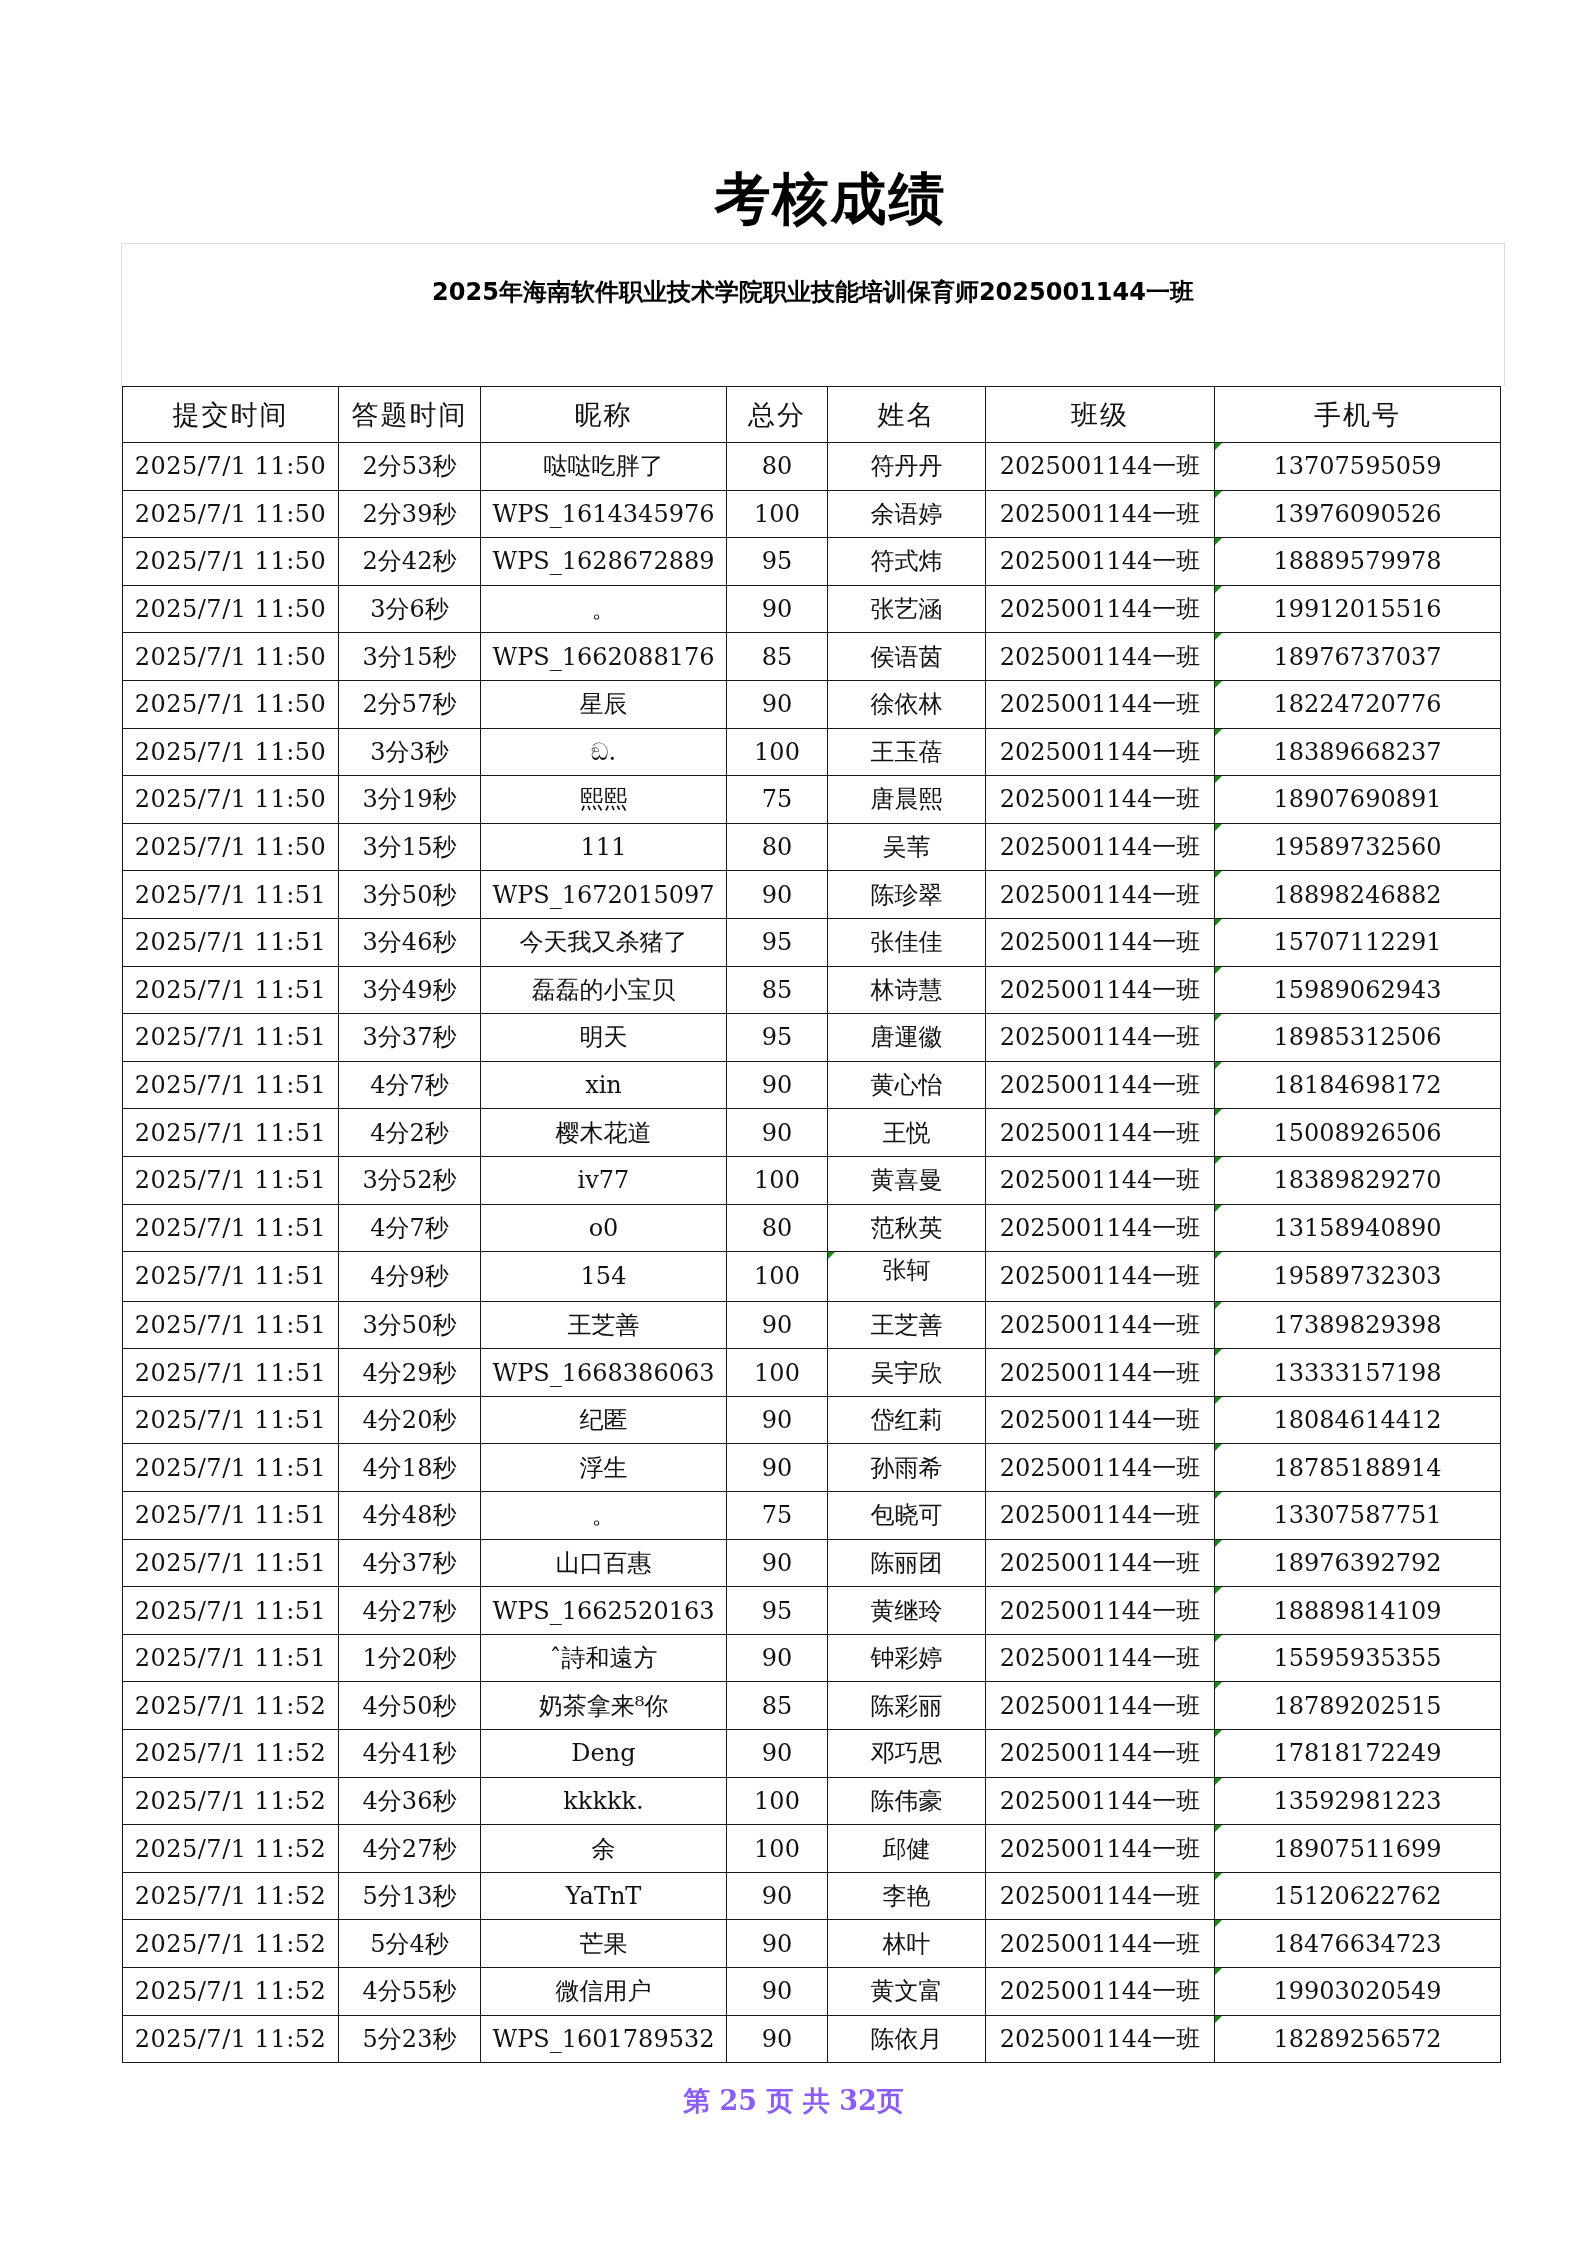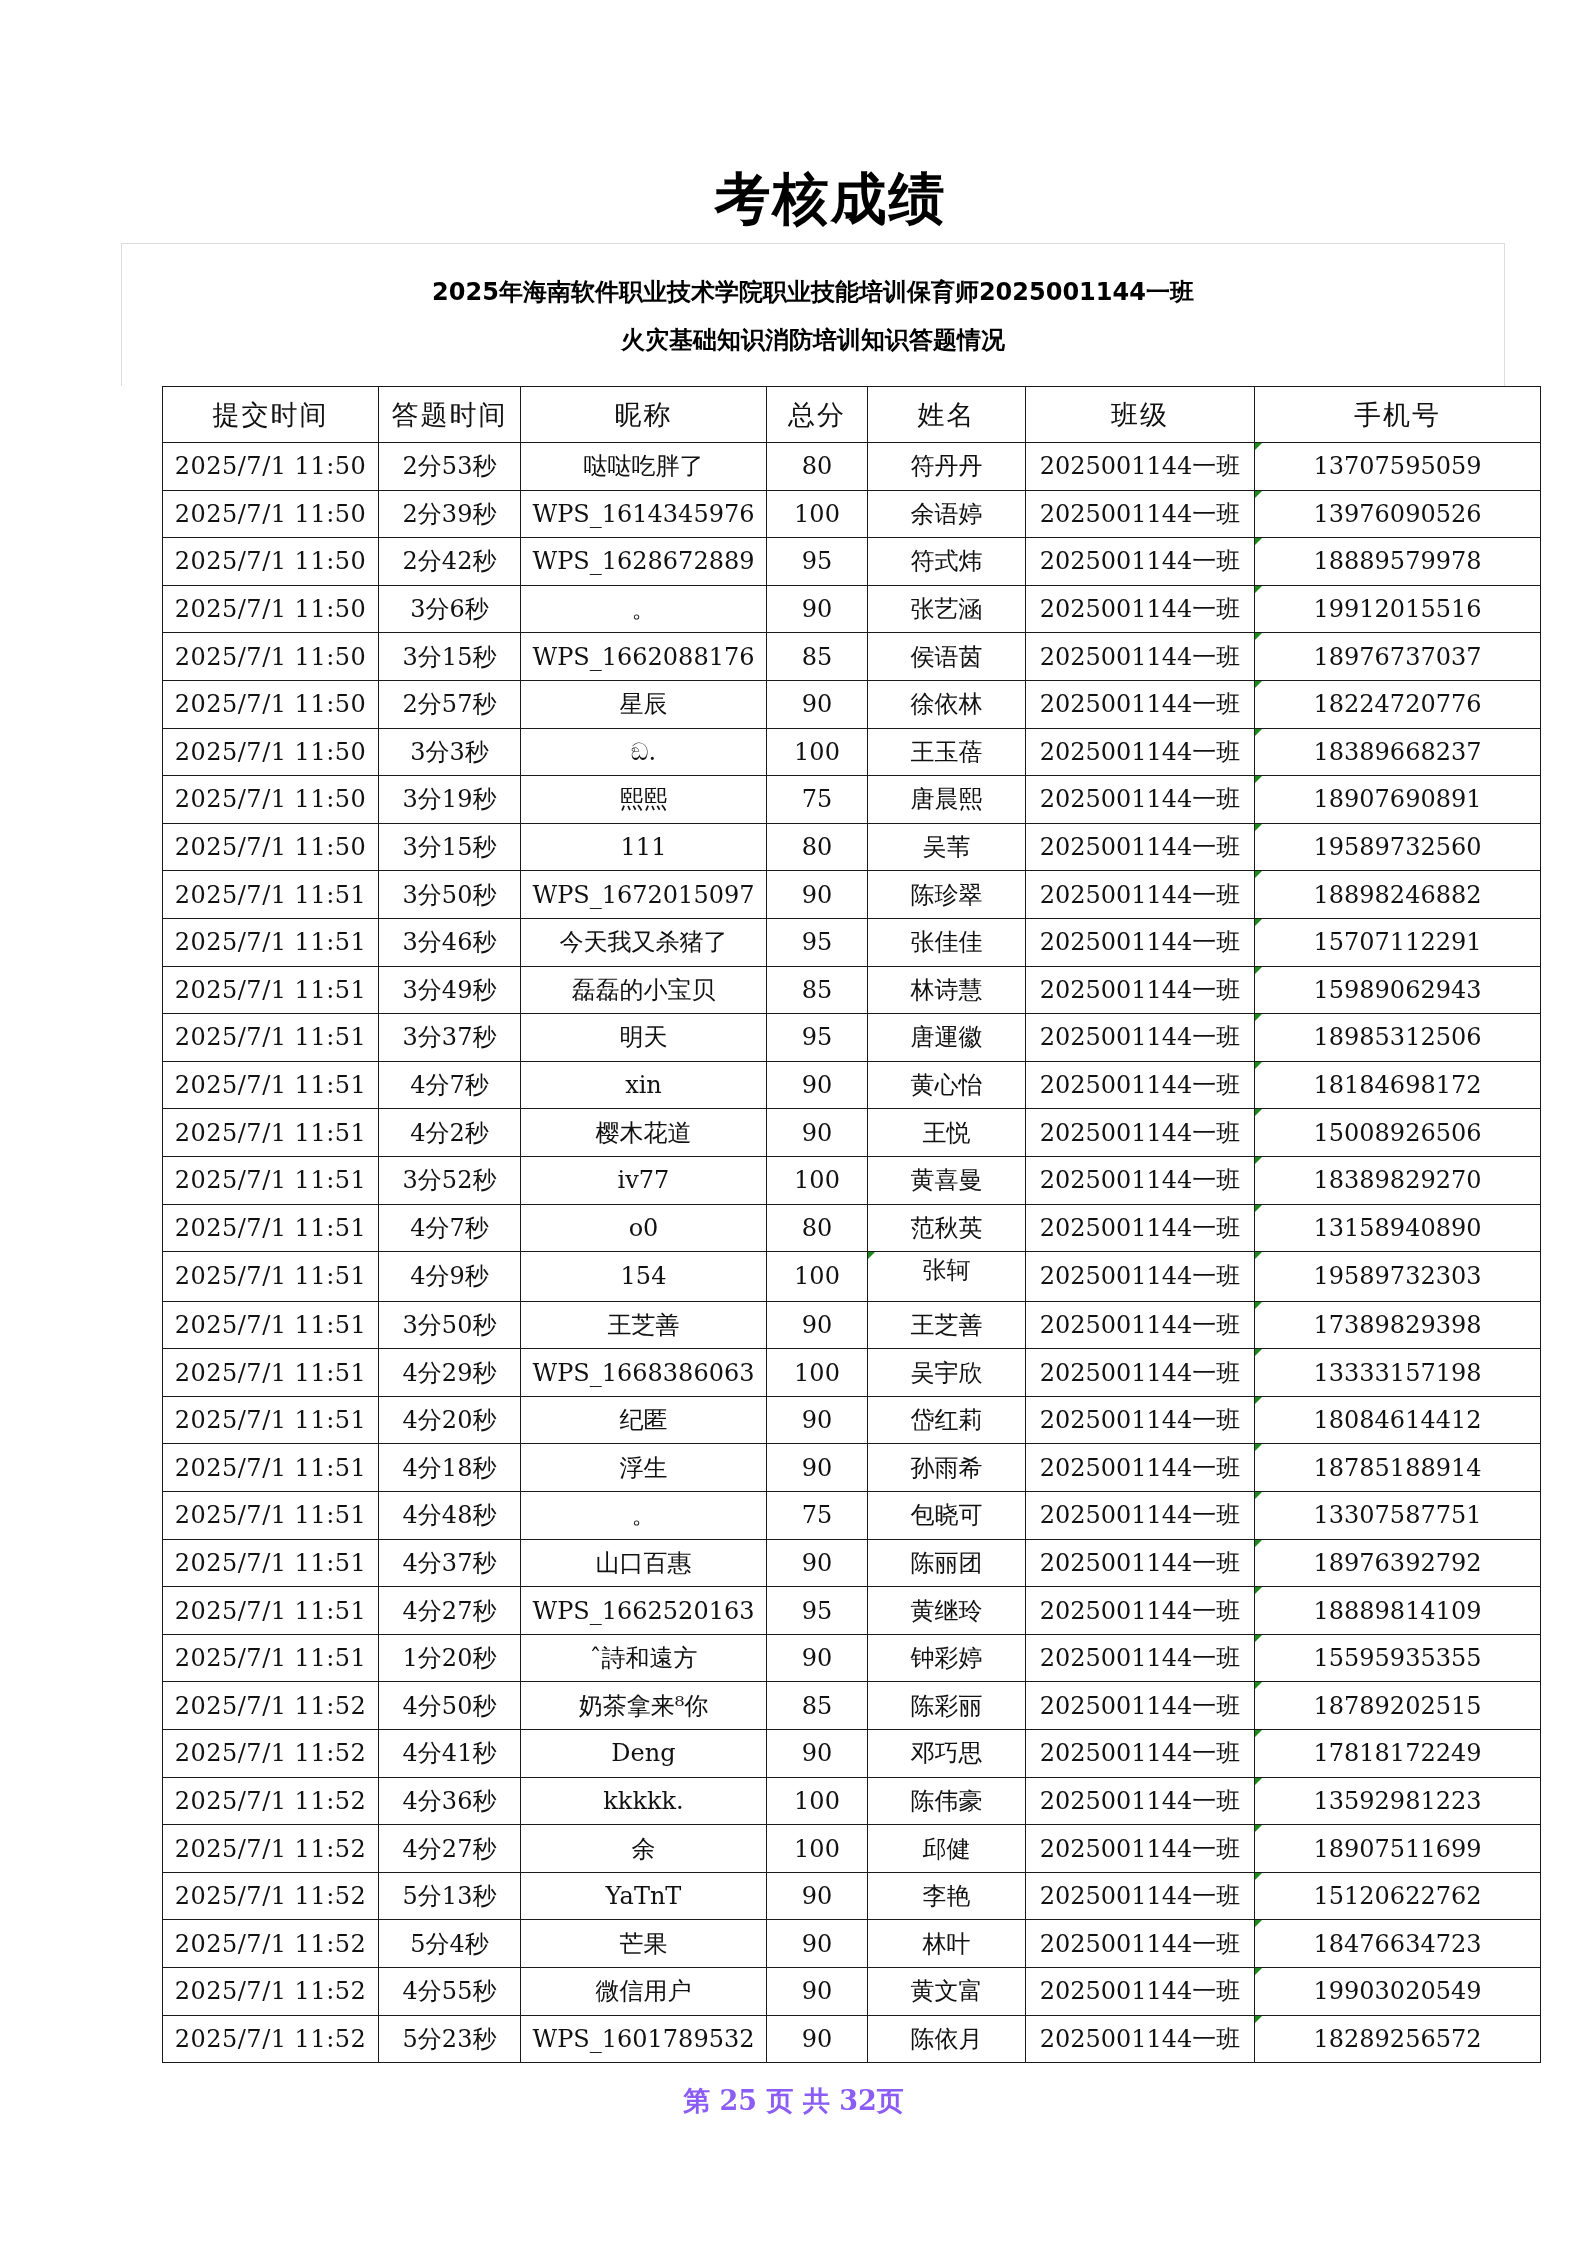--- a/index.html
+++ b/index.html
@@ -8,40 +8,39 @@
   .page-title { position: absolute; top: 163px; left: 0; width: 1587px; text-align: center;
          font-family: "DejaVu Sans", "Liberation Sans", sans-serif; font-weight: bold;
          font-size: 56px; line-height: 72px; letter-spacing: 2px; color: #000; padding-left: 37px; }
   .subtitle-box { position: absolute; top: 243px; left: 121px; width: 1384px; height: 143px;
          border: 1px solid #dcdcdc; border-bottom: none; box-sizing: border-box; }
   .subtitle { position: absolute; top: 268px; left: 121px; width: 1384px; text-align: center;
          font-family: "DejaVu Sans", "Liberation Sans", sans-serif; font-weight: bold;
          font-size: 24px; line-height: 48px; color: #000; }
   .subtitle div { white-space: nowrap; }
   table.grid { position: absolute; top: 386px; left: 122px; width: 1378px;
-         border-collapse: collapse; table-layout: fixed; margin-left: 40px; }
+         border-collapse: collapse; table-layout: fixed; }
   table.grid th, table.grid td { border: 1.5px solid #1a1a1a; text-align: center;
          white-space: nowrap; overflow: hidden; padding: 0; position: relative; }
   table.grid th { height: 55px; font-size: 27px; font-weight: normal; letter-spacing: 2px; }
   table.grid td { height: 46.6px; font-size: 24px; }
   table.grid tr.table-row > td:first-child { letter-spacing: 0.5px; }
   .green-mark::before { content: ""; position: absolute; top: 0; left: 0; width: 0; height: 0;
          border-top: 7px solid #1a8a1a; border-right: 7px solid transparent; }
   .footer { position: absolute; top: 2083px; left: 0; width: 1587px; text-align: center;
          font-size: 27px; line-height: 36px; font-weight: bold; color: #8b5cf6; }
 </style>
 </head>
 <body>
 
 <div class="page-title">考核成绩</div>
 
 <div class="subtitle-box"></div>
 <div class="subtitle">
   <div>2025年海南软件职业技术学院职业技能培训保育师2025001144一班</div>
-  <div>火灾基础知识消防培训知识答题情况</div>
 </div>
 
 <table class="grid">
   <colgroup>
     <col style="width:216px">
       <col style="width:142px">
       <col style="width:246px">
     <col style="width:101px">
       <col style="width:158px">
       <col style="width:229px">

